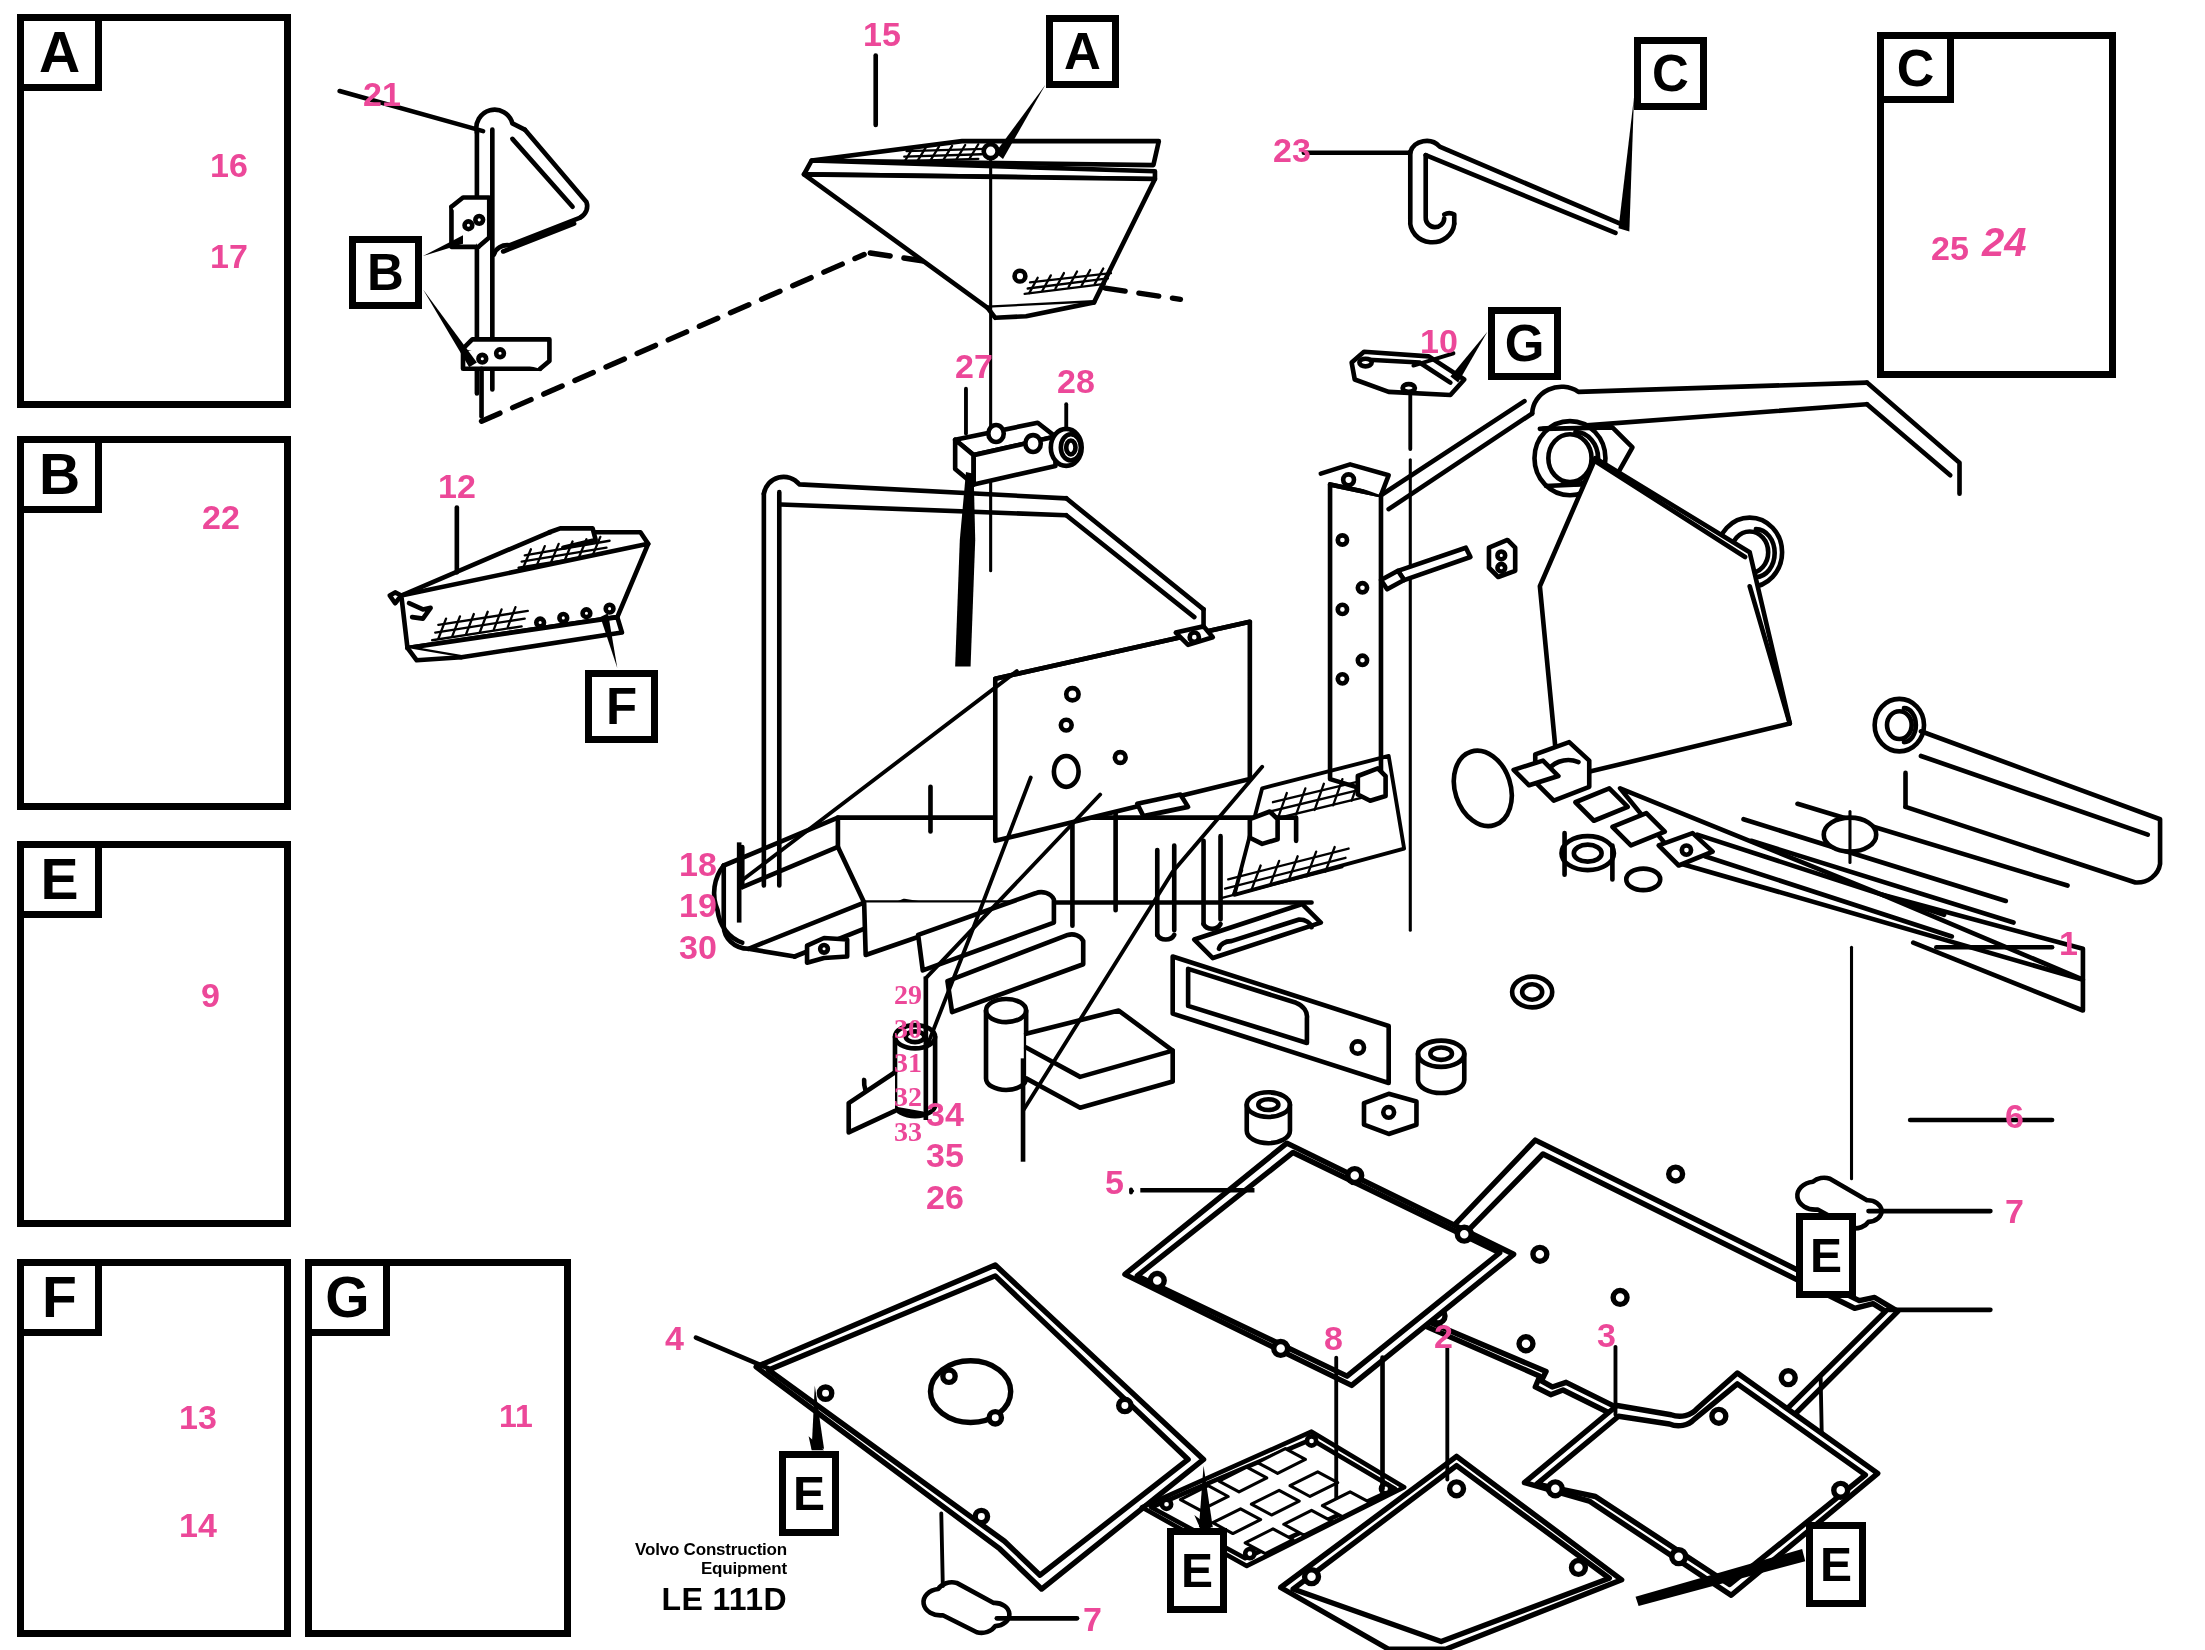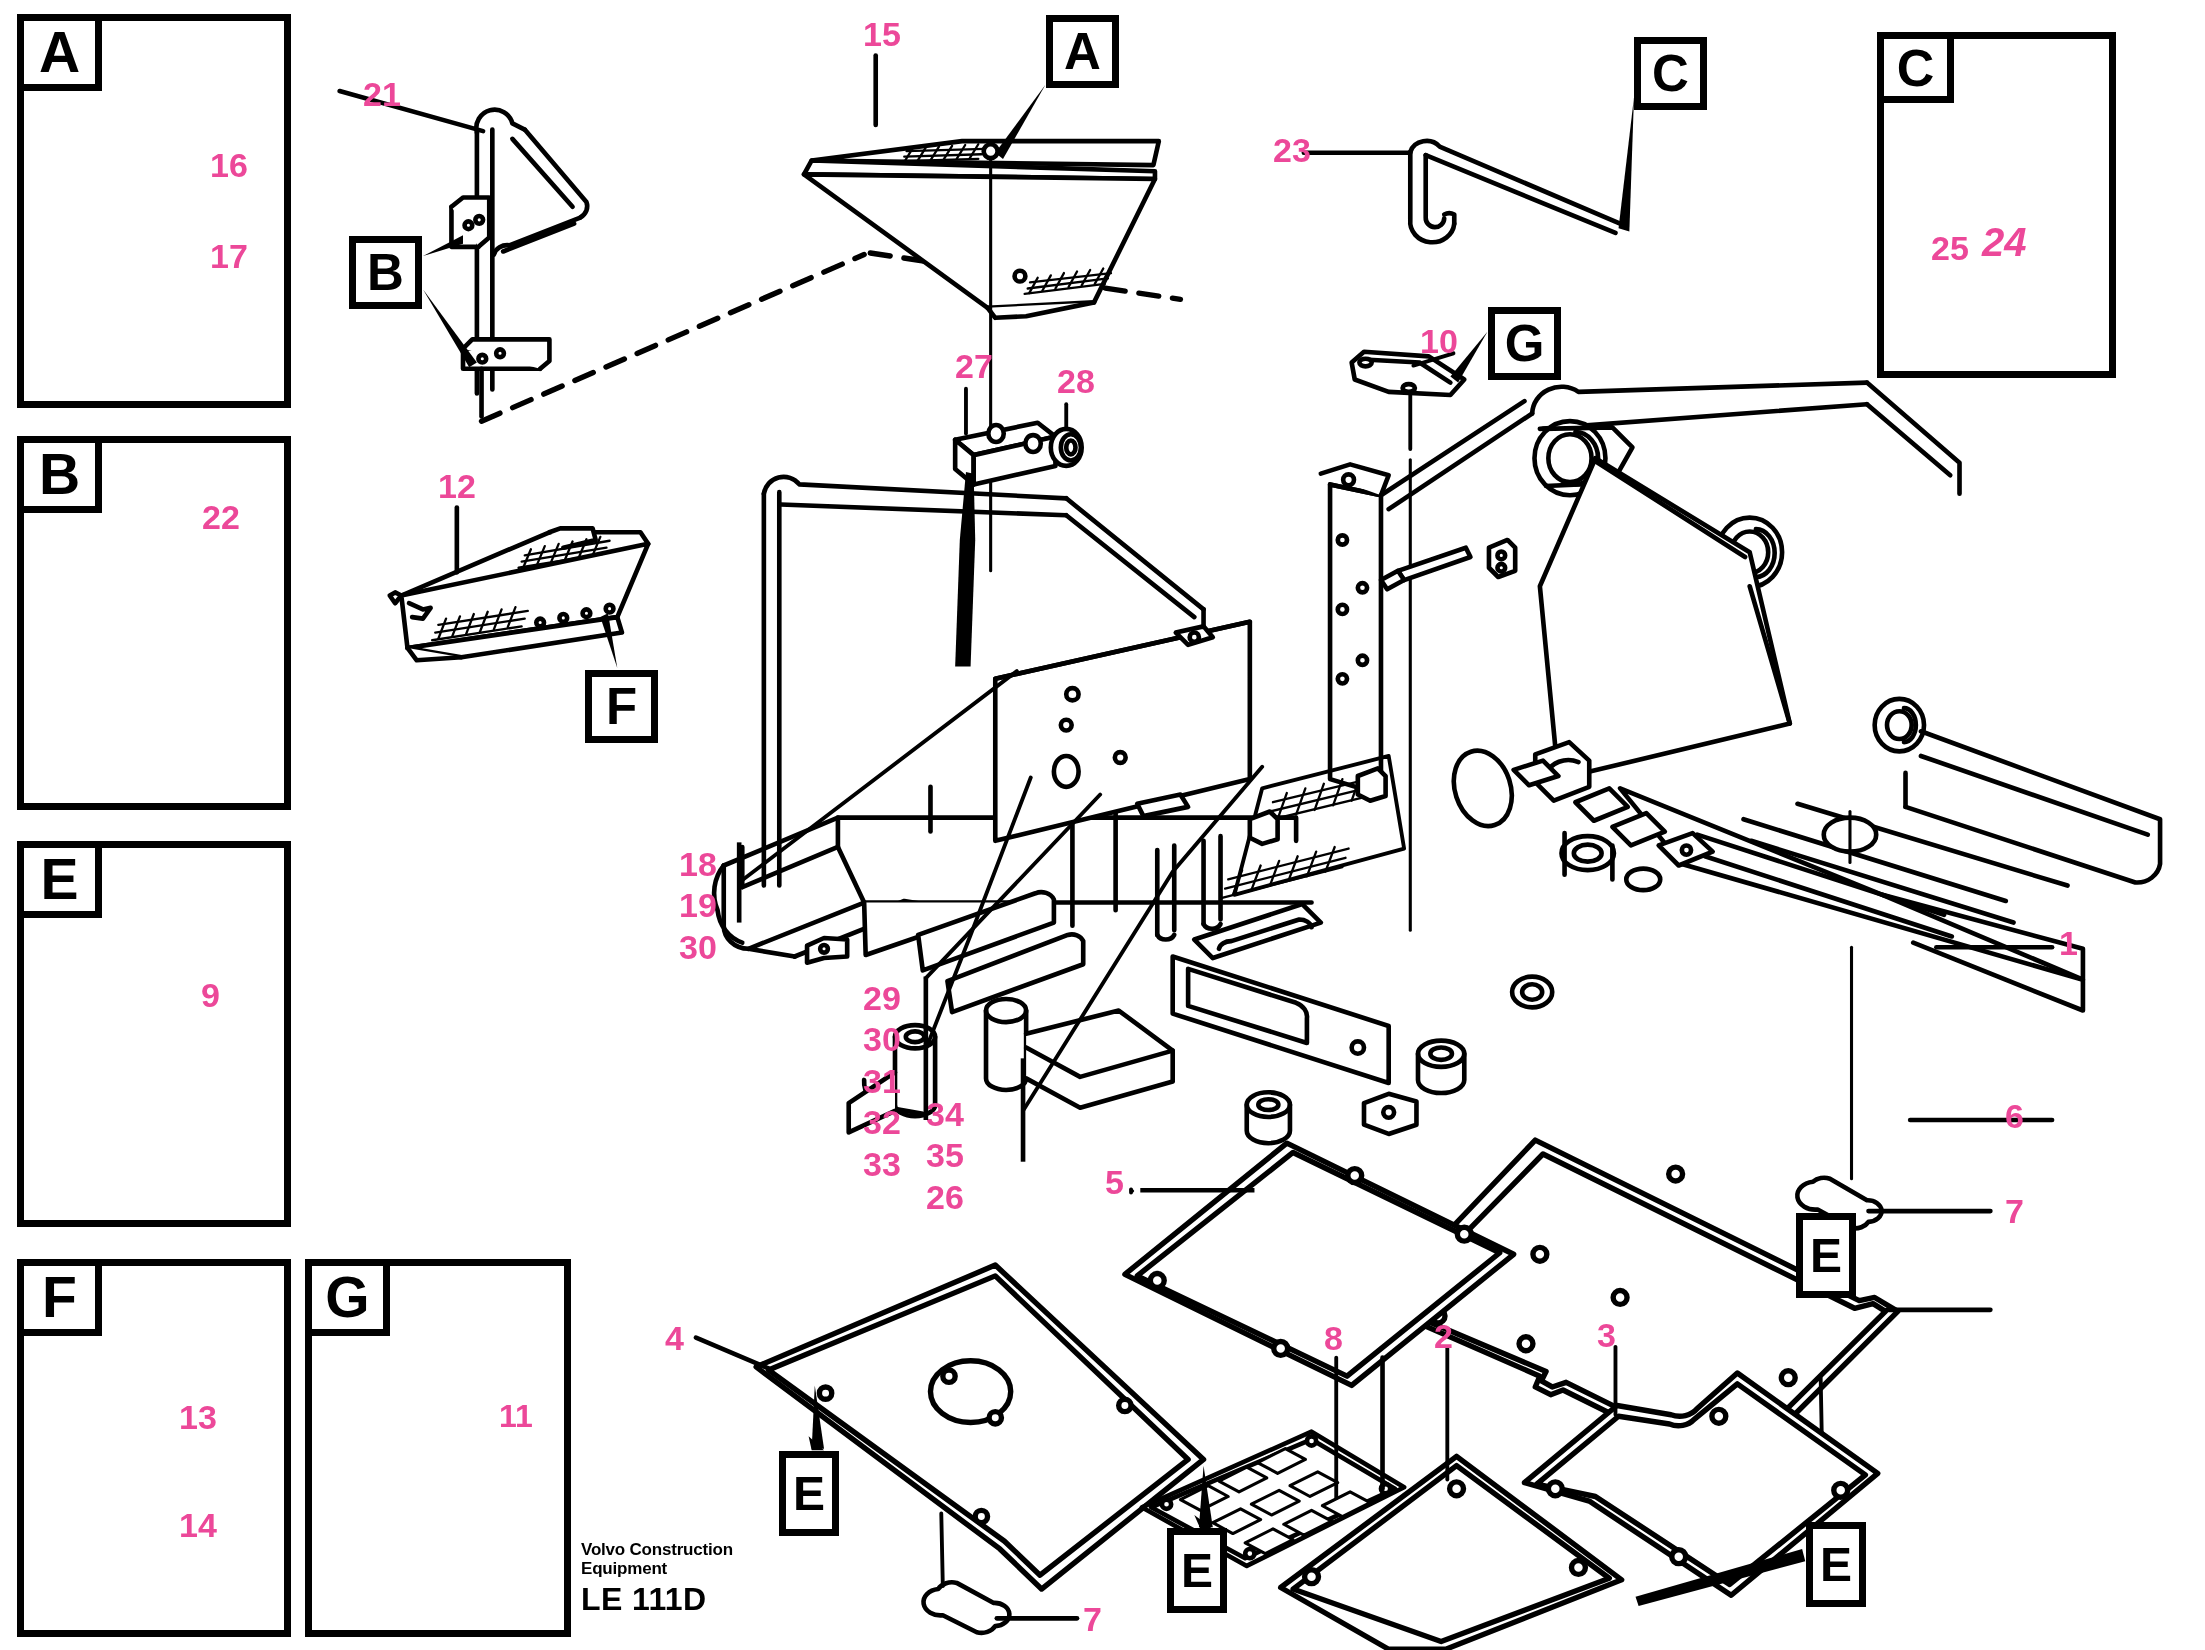--- a/index.html
+++ b/index.html
@@ -17,21 +17,21 @@
   .panel{position:absolute;border:7px solid #000;background:#fff;box-sizing:border-box;}
   .tagbox{
     position:absolute;border:7px solid #000;background:#fff;box-sizing:border-box;
     display:flex;align-items:center;justify-content:center;
     font-weight:bold;line-height:1;
   }
   .num{
     position:absolute;font-weight:bold;color:#ec4899;line-height:1;
     white-space:nowrap;
   }
-  .logo{position:absolute;text-align:left;line-height:1.12;padding-left:10px;}
+  .logo{position:absolute;text-align:right;line-height:1.12;}
   .logo .l1{font-weight:bold;font-size:17px;letter-spacing:-0.2px;}
   .logo .l2{font-weight:bold;font-size:32px;letter-spacing:0.4px;margin-top:3.9px;}
 </style>
 </head>
 <body>
 
 <div id="sheet">
 
 <svg viewBox="0 0 2858 2139" xmlns="http://www.w3.org/2000/svg">
   <g fill="none" stroke="#000" stroke-width="5" stroke-linecap="round" stroke-linejoin="round">
@@ -593,21 +593,21 @@
 <div class="num" style="left:1083px;top:1602px;font-size:34px;">7</div>
 <div class="num" style="left:1324px;top:1321px;font-size:34px;">8</div>
 <div class="num" style="left:1434px;top:1319px;font-size:34px;">2</div>
 <div class="num" style="left:1597px;top:1318px;font-size:34px;">3</div>
 
 <div class="num" style="left:679px;top:844px;font-size:34px;line-height:1.22;">
   <div>18</div>
   <div>19</div>
   <div>30</div>
 </div>
-<div class="num" style="left:863px;top:978px;font-size:34px;line-height:1.22;">
+<div class="num" style="left:894px;top:978px;font-size:28px;line-height:1.22;font-family:Liberation Serif, serif;">
   <div>29</div>
   <div>30</div>
   <div>31</div>
   <div>32</div>
   <div>33</div>
 </div>
 <div class="num" style="left:926px;top:1060px;font-size:34px;line-height:1.22;margin-top:34px;">
   <div>34</div>
   <div>35</div>
   <div>26</div>

